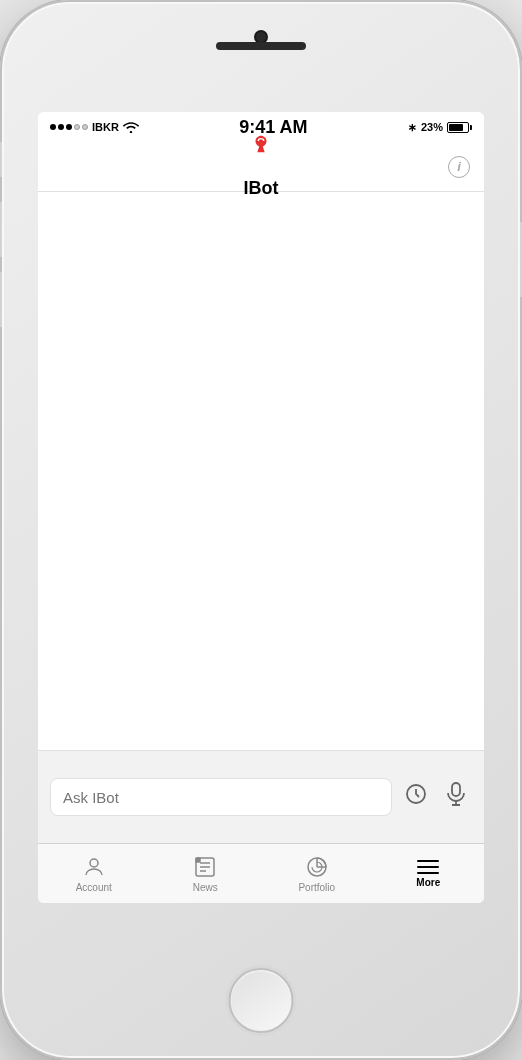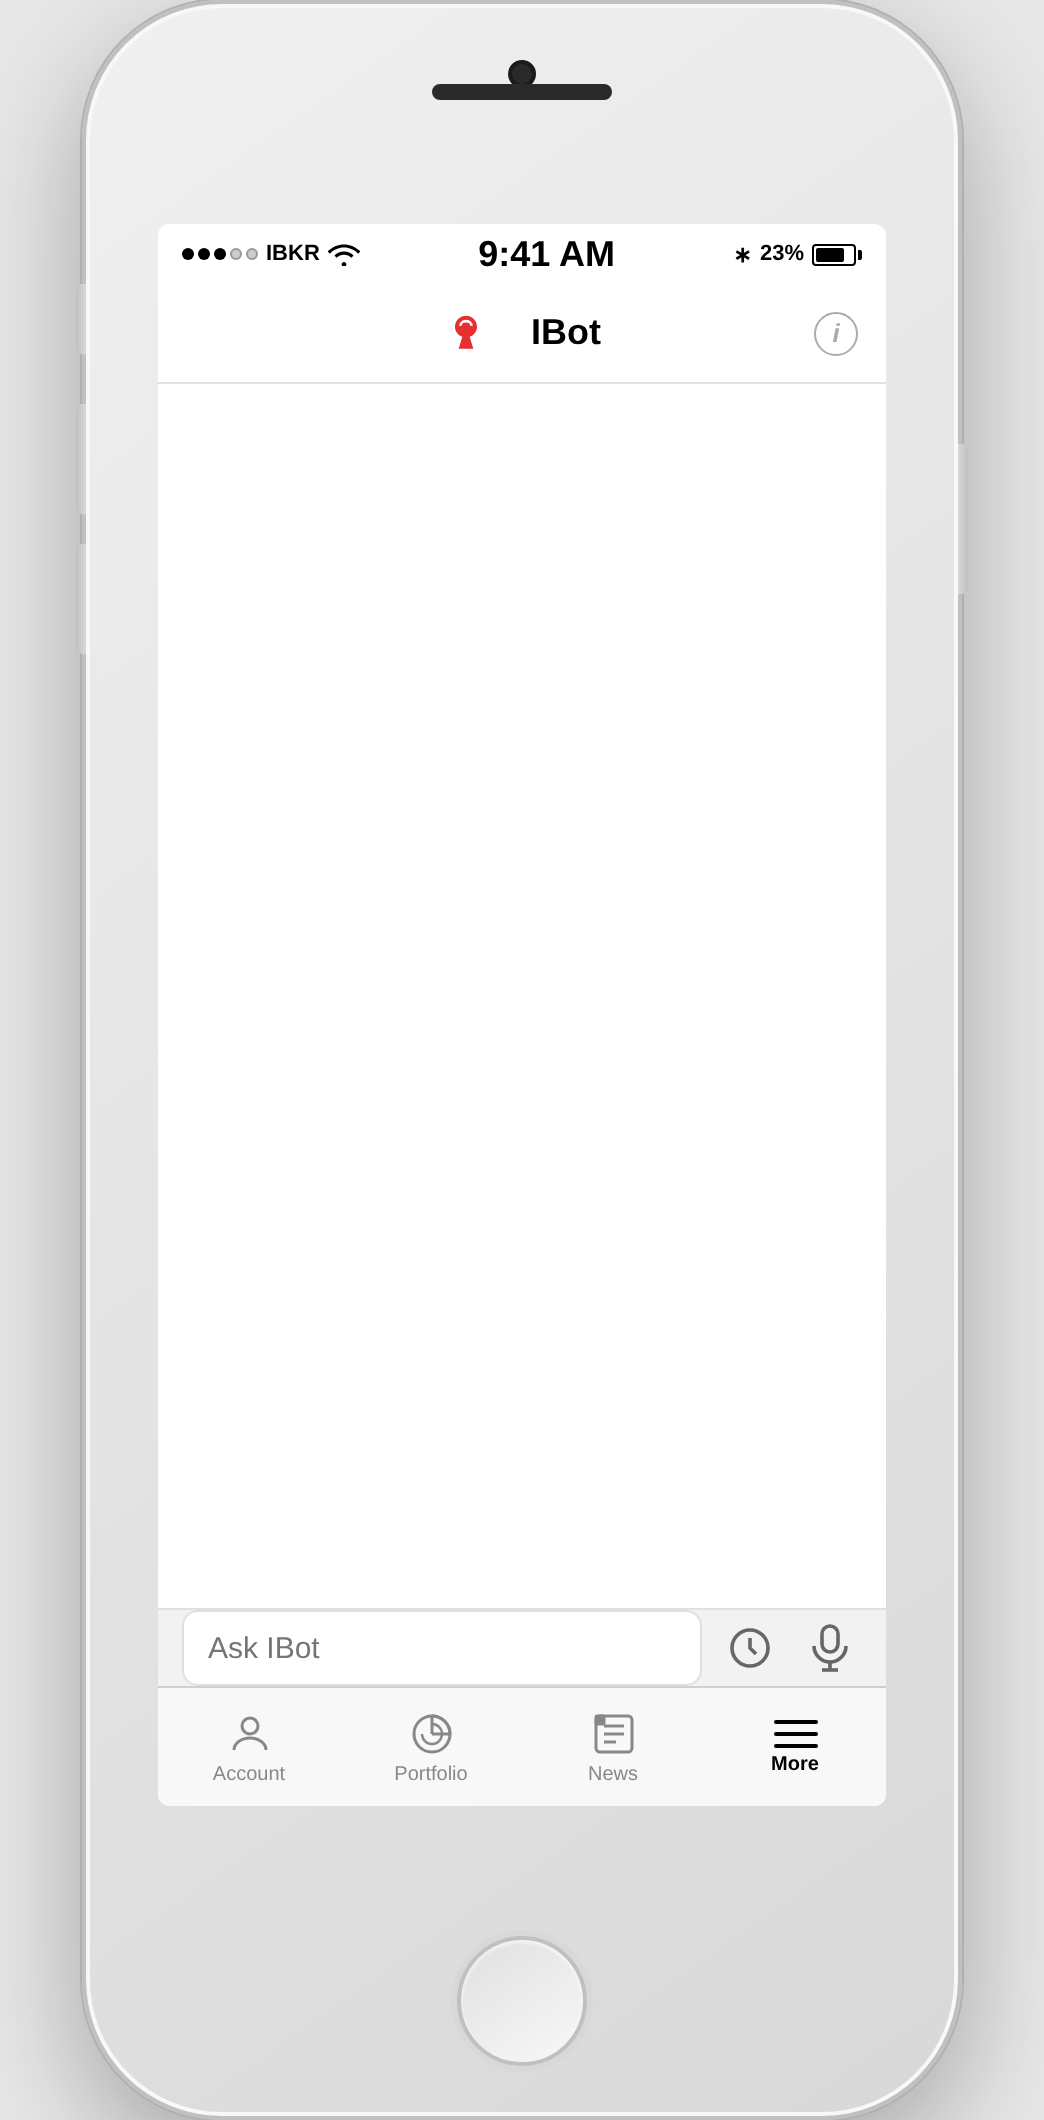--- a/index.html
+++ b/index.html
@@ -7,21 +7,21 @@
     body {
       background: #e8e8e8;
       display: flex;
       justify-content: center;
       align-items: center;
       min-height: 100vh;
       font-family: -apple-system, BlinkMacSystemFont, 'Helvetica Neue', sans-serif;
     }
 
     .phone-frame {
-      width: 440px;
+      width: 522px;
       height: 1060px;
       background: linear-gradient(145deg, #f0f0f0, #d8d8d8);
       border-radius: 70px;
       border: 2px solid #c0c0c0;
       position: relative;
       box-shadow: 
         0 0 0 1px #b0b0b0,
         inset 0 0 0 2px #f8f8f8,
         0 20px 60px rgba(0,0,0,0.3);
       display: flex;
@@ -201,20 +201,21 @@
       flex-shrink: 0;
     }
 
     .nav-title {
       display: flex;
       align-items: center;
       gap: 22px;
       font-size: 18px;
       font-weight: 600;
       color: #000;
+      flex-direction: column;
     }
 
     .ibot-logo {
       width: 22px;
       height: 22px;
     }
 
     .nav-info-btn {
       position: absolute;
       right: 14px;
@@ -234,23 +235,23 @@
     
     .main-content {
       flex: 1;
       background: #ffffff;
       overflow-y: auto;
     }
 
     
     .input-area {
       background: #f2f2f2;
-      padding: 0 12px;
-      display: flex;
-      align-items: center;
+      padding: 27px 12px;
+      display: flex;
+      align-items: flex-start;
       gap: 8px;
       flex-shrink: 0;
       border-top: 1px solid #e0e0e0;
     }
 
     .ask-input {
       flex: 1;
       height: 38px;
       background: #ffffff;
       border: 1px solid #e0e0e0;
@@ -430,38 +431,38 @@
       <div class="tab-item">
         <svg class="tab-svg" viewBox="0 0 24 24" fill="none" stroke="#888" stroke-width="1.5">
           <circle cx="12" cy="8" r="4"></circle>
           <path d="M4 20C4 16.7 7.6 14 12 14C16.4 14 20 16.7 20 20"></path>
         </svg>
         <span class="tab-label">Account</span>
       </div>
 
       <div class="tab-item">
         <svg class="tab-svg" viewBox="0 0 24 24" fill="none" stroke="#888" stroke-width="1.5">
+          <rect x="3" y="3" width="18" height="18" rx="2"></rect>
+          <line x1="7" y1="8" x2="17" y2="8"></line>
+          <line x1="7" y1="12" x2="17" y2="12"></line>
+          <line x1="7" y1="16" x2="13" y2="16"></line>
+          <rect x="3" y="3" width="4" height="4" fill="#888" rx="0.5"></rect>
+        </svg>
+        <span class="tab-label">News</span>
+      </div>
+
+      <div class="tab-item">
+        <svg class="tab-svg" viewBox="0 0 24 24" fill="none" stroke="#888" stroke-width="1.5">
           <circle cx="12" cy="12" r="9"></circle>
           <path d="M12 3 A9 9 0 0 1 21 12" stroke="#888" stroke-width="1.5"></path>
           <line x1="12" y1="3" x2="12" y2="12"></line>
           <line x1="12" y1="12" x2="21" y2="12"></line>
           <path d="M7 12 A5 5 0 1 0 12 7" stroke="#888" stroke-width="1.2" fill="none"></path>
         </svg>
         <span class="tab-label">Portfolio</span>
-      </div>
-
-      <div class="tab-item">
-        <svg class="tab-svg" viewBox="0 0 24 24" fill="none" stroke="#888" stroke-width="1.5">
-          <rect x="3" y="3" width="18" height="18" rx="2"></rect>
-          <line x1="7" y1="8" x2="17" y2="8"></line>
-          <line x1="7" y1="12" x2="17" y2="12"></line>
-          <line x1="7" y1="16" x2="13" y2="16"></line>
-          <rect x="3" y="3" width="4" height="4" fill="#888" rx="0.5"></rect>
-        </svg>
-        <span class="tab-label">News</span>
       </div>
 
 
       <div class="tab-item">
         <div class="hamburger">
           <div class="hamburger-line"></div>
           <div class="hamburger-line"></div>
           <div class="hamburger-line"></div>
         </div>
         <span class="tab-label active">More</span>

